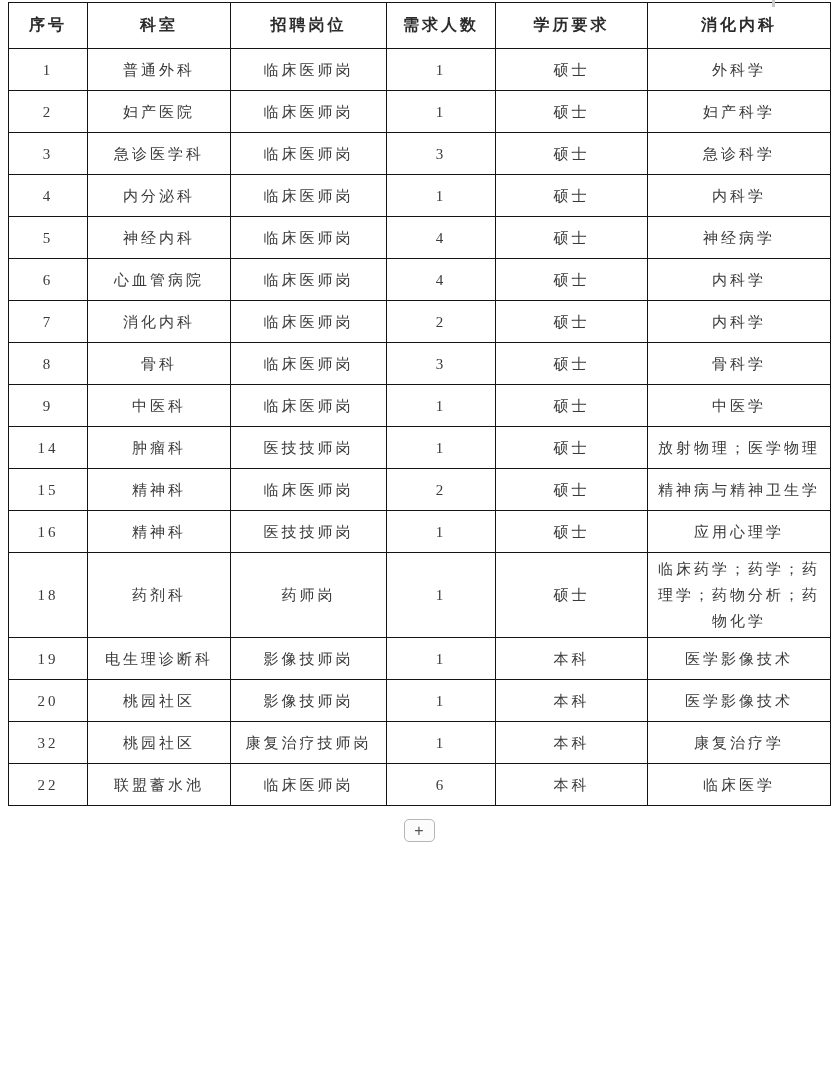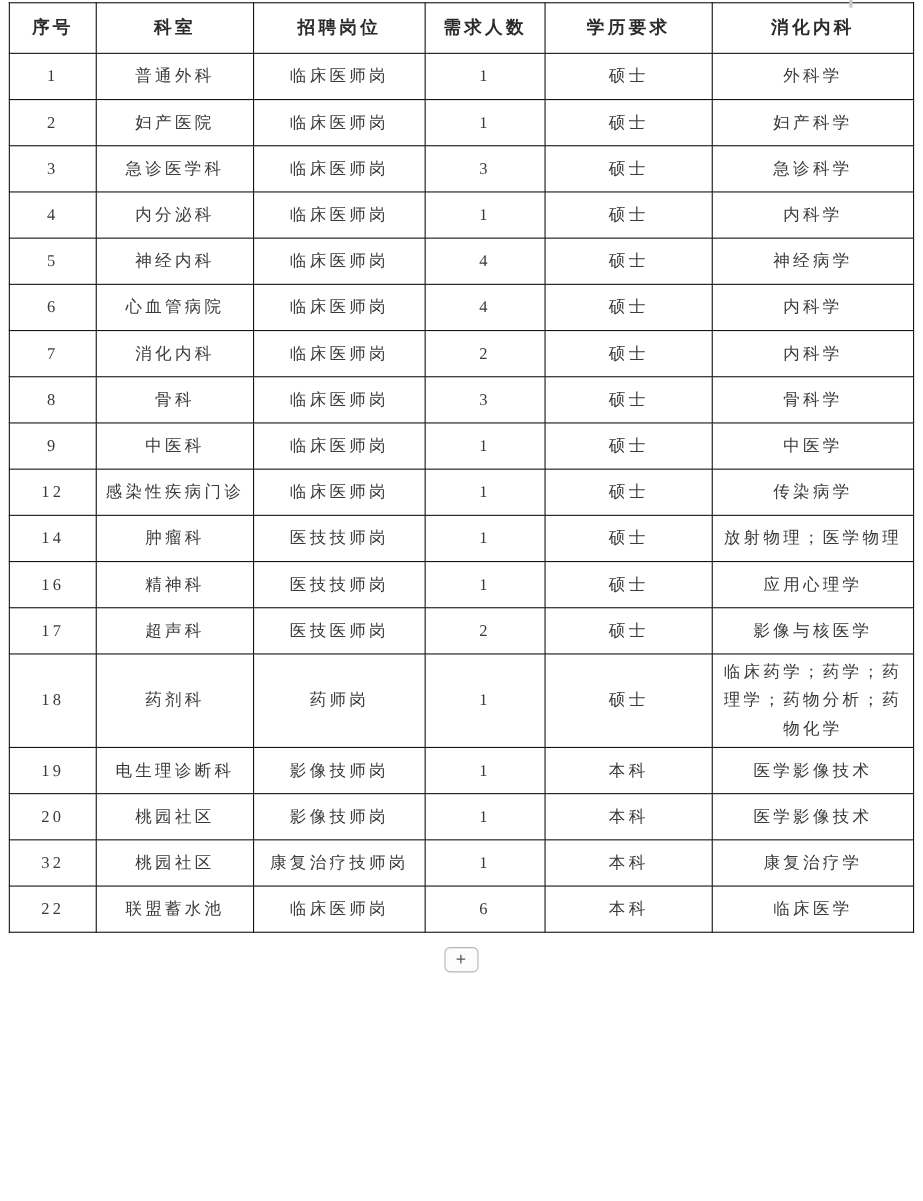--- a/index.html
+++ b/index.html
@@ -161,50 +161,42 @@
         </tr>
         <tr>
           <td>9</td>
           <td>中医科</td>
           <td>临床医师岗</td>
           <td>1</td>
           <td>硕士</td>
           <td>中医学</td>
         </tr>
         <tr>
-          <td>12</td>
-          <td>感染性疾病门诊</td>
-          <td>临床医师岗</td>
-          <td>1</td>
-          <td>硕士</td>
-          <td>传染病学</td>
-        </tr>
-        <tr>
           <td>14</td>
           <td>肿瘤科</td>
           <td>医技技师岗</td>
           <td>1</td>
           <td>硕士</td>
           <td>放射物理；医学物理</td>
         </tr>
         <tr>
+          <td>15</td>
+          <td>精神科</td>
+          <td>临床医师岗</td>
+          <td>2</td>
+          <td>硕士</td>
+          <td>精神病与精神卫生学</td>
+        </tr>
+        <tr>
           <td>16</td>
           <td>精神科</td>
           <td>医技技师岗</td>
           <td>1</td>
           <td>硕士</td>
           <td>应用心理学</td>
-        </tr>
-        <tr>
-          <td>17</td>
-          <td>超声科</td>
-          <td>医技医师岗</td>
-          <td>2</td>
-          <td>硕士</td>
-          <td>影像与核医学</td>
         </tr>
         <tr>
           <td>18</td>
           <td>药剂科</td>
           <td>药师岗</td>
           <td>1</td>
           <td>硕士</td>
           <td>临床药学；药学；药理学；药物分析；药物化学</td>
         </tr>
         <tr>

